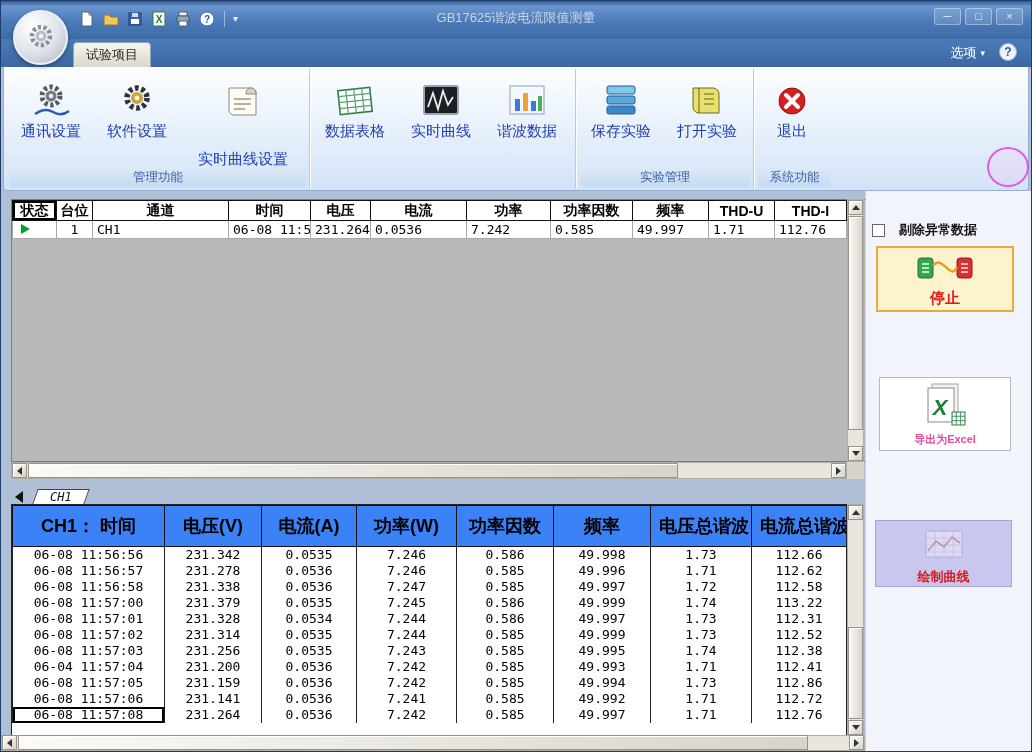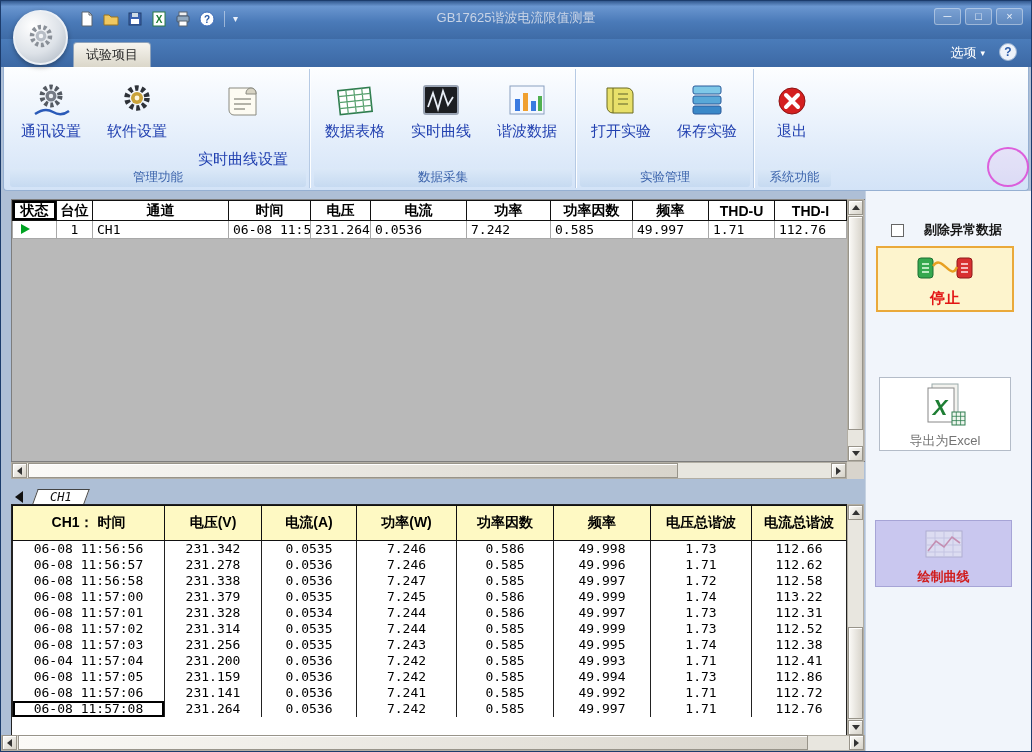--- a/index.html
+++ b/index.html
@@ -88,40 +88,40 @@
   .ch-arrow { width:16px; height:15px; display:flex; align-items:center; justify-content:center; }
   .ch-tab { width:52px; height:15px; background:#fff; border:1px solid #444; border-bottom:none;
     transform:skewX(-20deg); margin-left:8px; }
   .ch-tab-label { display:block; transform:skewX(20deg); text-align:center; font-size:12px; line-height:14px;
     font-style:italic; font-family:"DejaVu Sans Mono",monospace; color:#111; }
 
   
   .t2-wrap { position:absolute; left:10px; top:313px; width:853px; height:232px; }
   .t2-grid { position:absolute; left:0; top:0; width:836px; height:232px; background:#fff; border:1px solid #222; overflow:hidden; }
   .t2 { width:834px; }
-  .t2 th { border:1px solid #111; background:#fef9c3; font-weight:bold; font-size:14px; height:30px; padding:8px; overflow:hidden; white-space:nowrap; }
+  .t2 th { border:1px solid #111; background:#3b82f6; font-weight:bold; font-size:18px; height:30px; padding:8px; overflow:hidden; white-space:nowrap; }
   .t2 td { border-left:1px solid #222; border-right:1px solid #222; height:16px; padding:0; text-align:center;
     font-family:"DejaVu Sans Mono",monospace; font-size:13px; line-height:16px; overflow:hidden; white-space:nowrap; }
   .t2 .sel-cell { box-shadow:inset 0 0 0 2px #000; }
   .t2-vsb { left:836px; top:0; width:17px; height:232px; }
 
   
   .hsb-main { position:absolute; left:0; top:544px; width:864px; height:16px; background:#e8e6df; border:1px solid #b2aea4; }
 
   
   .side { position:absolute; left:864px; top:0; width:166px; height:560px; background:#f1f5fb; border-left:1px solid #c6d2e2; }
-  .chk-row { position:absolute; top:30px; left:25px; display:flex; align-items:center; gap:20px; }
+  .chk-row { position:absolute; top:30px; left:6px; display:flex; align-items:center; gap:14px; }
   .chk-box { width:13px; height:13px; background:#fff; border:1px solid #666; }
   .chk-label { font-size:13px; font-weight:bold; color:#161616; }
   .stop-btn { position:absolute; top:55px; left:10px; width:138px; height:66px; background:#fdf4cd;
     border:2px solid #eaa93a; text-align:center; padding-top:3px; }
   .stop-label { display:block; color:#e21414; font-weight:bold; font-size:15px; margin-top:-2px; }
   .excel-btn { position:absolute; top:186px; left:13px; width:132px; height:74px; background:#fff;
     border:1px solid #b4bcc8; text-align:center; padding-top:3px; }
-  .excel-label { display:block; font-weight:normal; font-size:13px; color:#737373; margin-top:-1px; }
+  .excel-label { display:block; font-weight:bold; font-size:11px; color:#ec4899; margin-top:-1px; }
   .draw-btn { position:absolute; top:329px; left:9px; width:137px; height:67px; background:#c9c7ef;
     border:1px solid #a6a4d6; text-align:center; padding-top:6px; }
   .draw-label { display:block; color:#d01c1c; font-weight:bold; font-size:13px; margin-top:1px; }
 
   
   .annot { position:absolute; left:986px; top:146px; width:42px; height:40px; border-radius:50%;
     border:2.5px solid rgba(219,72,214,.85); background:rgba(244,190,242,.22); z-index:9; }
 </style>
 </head>
 <body>
@@ -264,46 +264,45 @@
                 <rect x="5" y="5" width="34" height="28" fill="#f4f8ff" stroke="#8aa0c0"></rect>
                 <rect x="10" y="18" width="5" height="12" fill="#3a7ae0"></rect>
                 <rect x="18" y="12" width="5" height="18" fill="#f0a030"></rect>
                 <rect x="26" y="20" width="5" height="10" fill="#3a7ae0"></rect>
                 <rect x="33" y="15" width="4" height="15" fill="#50b050"></rect>
               </svg>
           </span>
           <span class="rlabel">谐波数据</span>
         </div>
       </div>
-      <div class="rgroup-label">数据采集</div>
     </div>
 
     <div class="rgroup" style="left:574px; width:176px;">
       <div class="rbtns">
-        <div class="rbtn" style="width:86px;">
-          <span class="ricon">
-            <svg width="44" height="40" viewBox="0 0 44 40">
-                <path d="M8 7 h20 a6 6 0 0 1 6 6 v19 h-20 a6 6 0 0 1 -6 -6 z" fill="#e8e06a" stroke="#6a6a20"></path>
-                <path d="M14 7 v25" stroke="#6a6a20"></path>
-                <path d="M19 13 h10 M19 18 h10 M19 23 h10" stroke="#8a8a40" stroke-width="1.4"></path>
-              </svg>
-          </span>
-          <span class="rlabel">打开实验</span>
-        </div>
         <div class="rbtn" style="width:86px;">
           <span class="ricon">
             <svg width="44" height="40" viewBox="0 0 44 40">
                 <g stroke="#2a5a9a">
                   <rect x="8" y="5" width="28" height="8" rx="2" fill="#7ec8e8"></rect>
                   <rect x="8" y="15" width="28" height="8" rx="2" fill="#58a8d8"></rect>
                   <rect x="8" y="25" width="28" height="8" rx="2" fill="#3a88c8"></rect>
                 </g>
               </svg>
           </span>
           <span class="rlabel">保存实验</span>
+        </div>
+        <div class="rbtn" style="width:86px;">
+          <span class="ricon">
+            <svg width="44" height="40" viewBox="0 0 44 40">
+                <path d="M8 7 h20 a6 6 0 0 1 6 6 v19 h-20 a6 6 0 0 1 -6 -6 z" fill="#e8e06a" stroke="#6a6a20"></path>
+                <path d="M14 7 v25" stroke="#6a6a20"></path>
+                <path d="M19 13 h10 M19 18 h10 M19 23 h10" stroke="#8a8a40" stroke-width="1.4"></path>
+              </svg>
+          </span>
+          <span class="rlabel">打开实验</span>
         </div>
       </div>
       <div class="rgroup-label">实验管理</div>
     </div>
 
     <div class="rgroup" style="left:752px; width:78px; border-right:none; box-shadow:none;">
       <div class="rbtns">
         <div class="rbtn" style="width:72px;">
           <span class="ricon">
             <svg width="40" height="40" viewBox="0 0 40 40">

